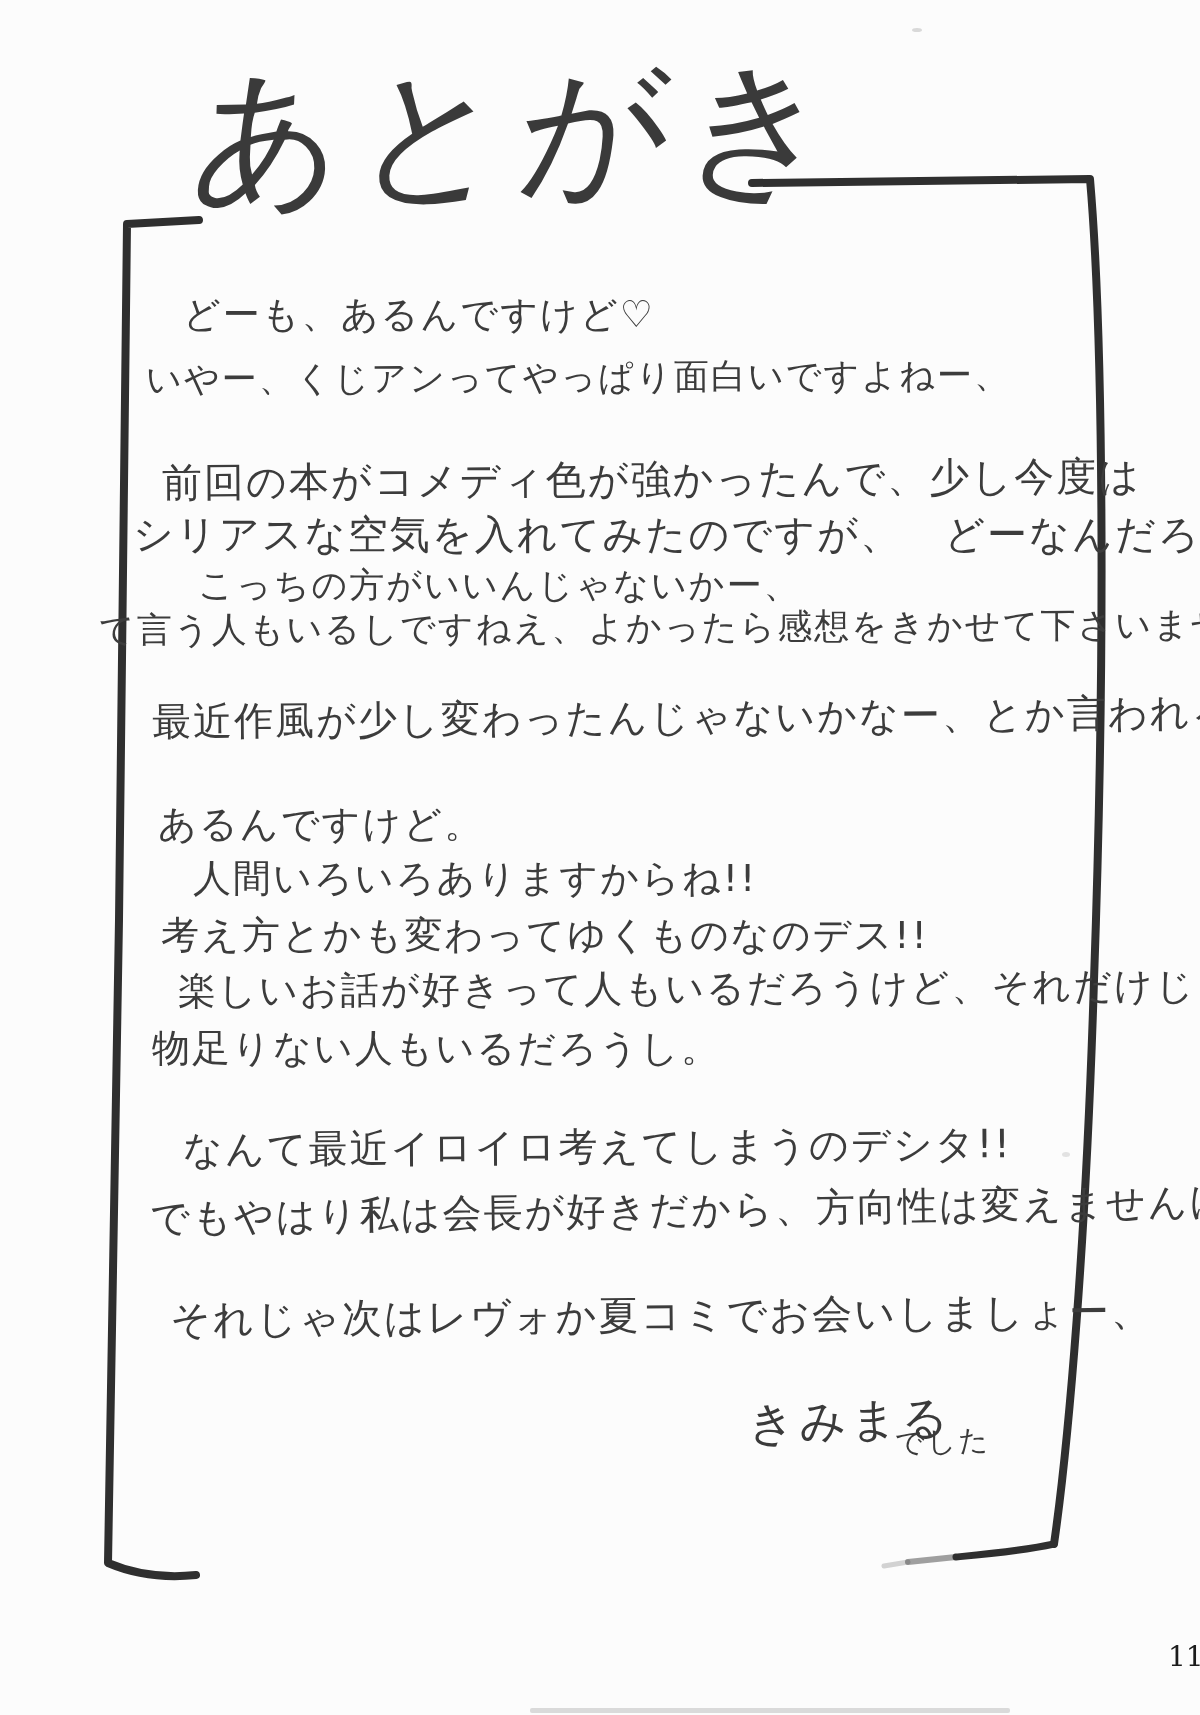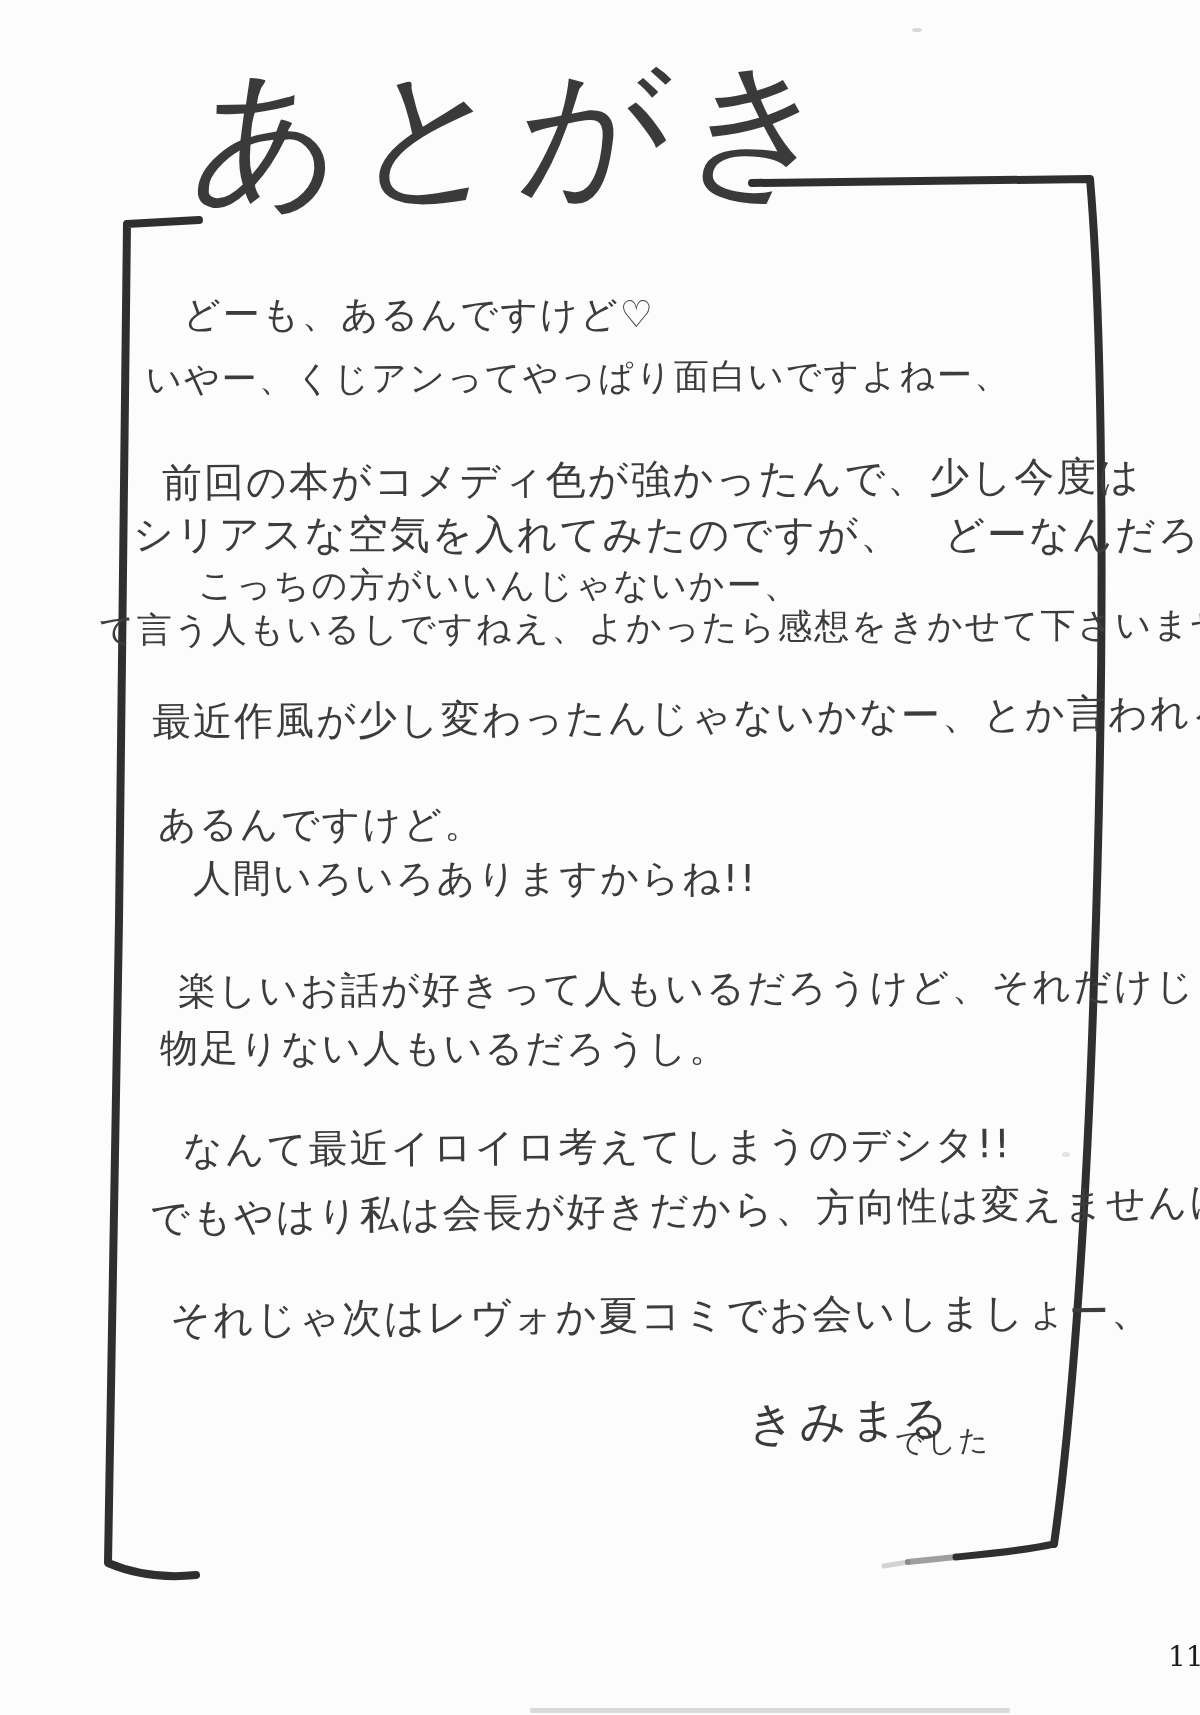--- a/index.html
+++ b/index.html
@@ -42,21 +42,21 @@
   .p1-4{left:162px;top:455px;font-size:40px;transform:rotate(-0.4deg);}
   .p1-5{left:133px;top:510px;font-size:40px;}
   .p1-6{left:198px;top:564px;font-size:35px;}
   .p1-7{left:99px; top:606px;font-size:35px;transform:rotate(-0.3deg);}
   
   .p2-1{left:152px;top:694px;font-size:39px;transform:rotate(-0.5deg);}
   .p2-2{left:158px;top:802px;font-size:38px;}
   .p2-3{left:193px;top:856px;font-size:38px;}
   .p2-4{left:161px;top:913px;font-size:38px;}
   .p2-5{left:178px;top:966px;font-size:38px;transform:rotate(-0.3deg);}
-  .p2-6{left:160px;top:1026px;font-size:38px;}
+  .p2-6{left:152px;top:1026px;font-size:38px;}
   
   .p3-1{left:183px;top:1124px;font-size:39px;transform:rotate(-0.4deg);}
   .p3-2{left:150px;top:1186px;font-size:39px;transform:rotate(-0.9deg);}
   
   .p4-1{left:170px;top:1291px;font-size:40px;transform:rotate(-0.5deg);}
 
   .sig-name{
     position:absolute;left:748px;top:1390px;
     font-size:46px;letter-spacing:4px;color:#3a3a3a;
     transform:rotate(-2deg);white-space:nowrap;
@@ -94,20 +94,21 @@
   <div class="line p1-1">どーも、あるんですけど♡</div>
   <div class="line p1-2">いやー、くじアンってやっぱり面白いですよねー、</div>
   <div class="line p1-4">前回の本がコメディ色が強かったんで、少し今度は</div>
   <div class="line p1-5">シリアスな空気を入れてみたのですが、　どーなんだろ?</div>
   <div class="line p1-6">こっちの方がいいんじゃないかー、</div>
   <div class="line p1-7">て言う人もいるしですねえ、よかったら感想をきかせて下さいませ。</div>
 
   <div class="line p2-1">最近作風が少し変わったんじゃないかなー、とか言われる事も</div>
   <div class="line p2-2">あるんですけど。</div>
   <div class="line p2-3">人間いろいろありますからね!!</div>
+  <div class="line p2-4">考え方とかも変わってゆくものなのデス!!</div>
   <div class="line p2-5">楽しいお話が好きって人もいるだろうけど、それだけじゃ</div>
   <div class="line p2-6">物足りない人もいるだろうし。</div>
 
   <div class="line p3-1">なんて最近イロイロ考えてしまうのデシタ!!</div>
   <div class="line p3-2">でもやはり私は会長が好きだから、方向性は変えませんけどね♡</div>
 
   <div class="line p4-1">それじゃ次はレヴォか夏コミでお会いしましょー、</div>
 
   <div class="sig-name">きみまる</div>
   <div class="sig-suffix">でした</div>

